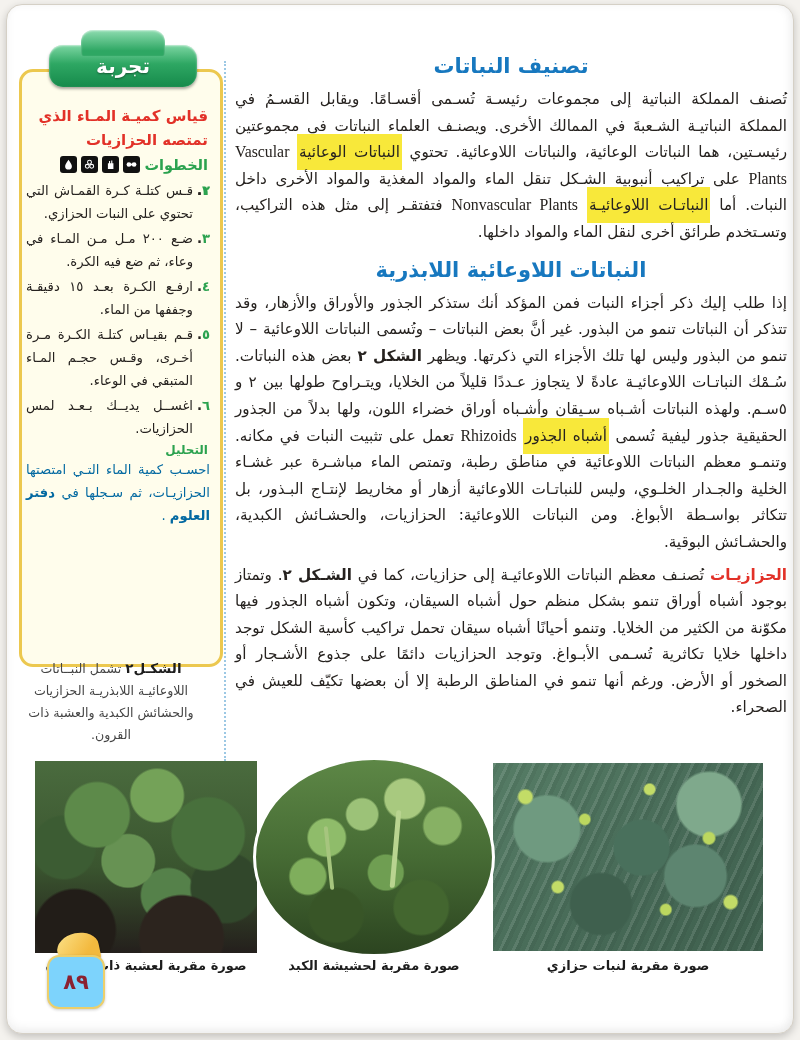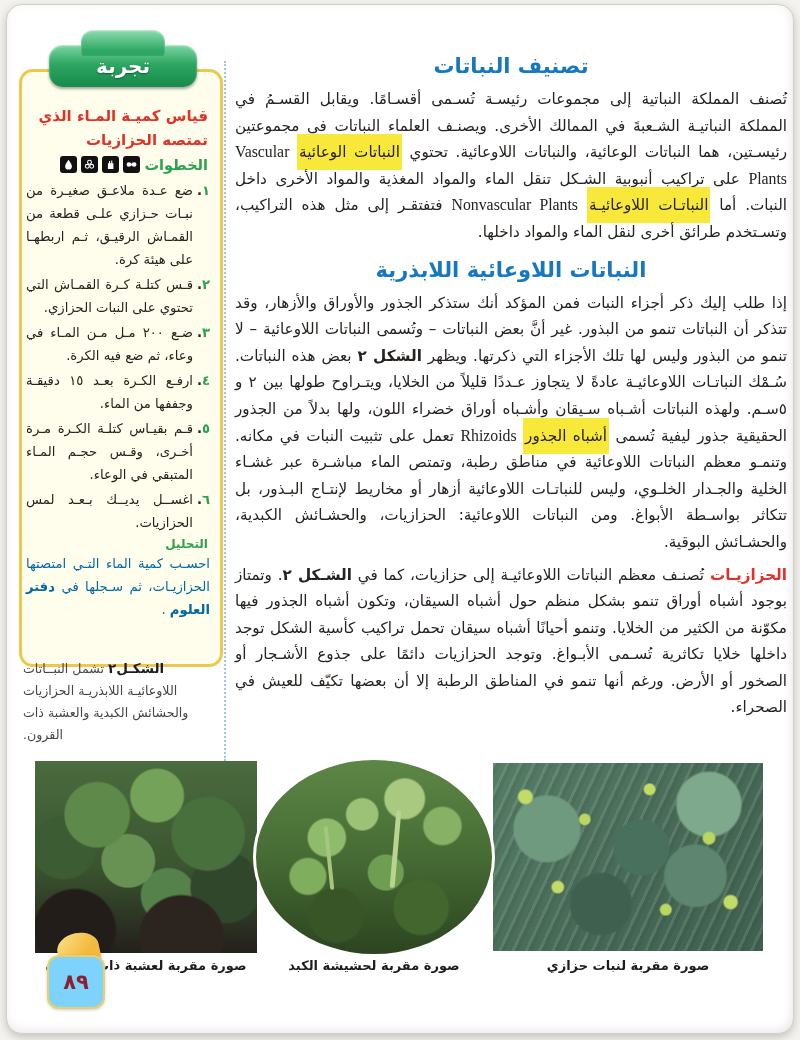--- a/index.html
+++ b/index.html
@@ -24,22 +24,22 @@
   .sicon{width:17px;height:17px;background:#111;border-radius:3px;display:inline-flex;
     align-items:center;justify-content:center;flex:0 0 auto;}
   .sicon svg{width:13px;height:13px;}
   .step{position:relative;padding-right:17px;font-size:13.2px;line-height:23px;
     text-align:justify;color:#26221f;margin-bottom:2px;}
   .step-num{position:absolute;right:0;top:0;color:#2ba24f;font-weight:bold;}
   .step-num::after{content:".";color:#26221f;}
   .analysis-label{color:#2ba24f;font-weight:bold;font-size:12px;margin:3px 2px 1px;}
   .analysis-text{font-size:13.2px;line-height:23px;text-align:justify;color:#0369a1;}
   
-  .fig-cap{position:absolute;left:16px;top:652px;width:192px;font-size:12.6px;line-height:22px;
-    color:#454545;text-align:left;}
+  .fig-cap{position:absolute;left:8px;top:652px;width:192px;font-size:12.6px;line-height:22px;
+    color:#454545;text-align:center;}
   .fig-cap b{color:#1d1d1d;font-size:13.5px;}
   .divider{position:absolute;left:217px;top:56px;height:700px;border-left:2px dotted #9cc8e4;}
   
   .main{position:absolute;top:46px;right:6px;width:552px;}
   .sec-title{color:#1778bf;font-weight:bold;font-size:21px;line-height:30px;margin:0 0 5px;text-align:center;}
   .sec-title.second{margin-top:9px;}
   p.body{font-size:15.2px;line-height:26.6px;margin:0 0 6px;text-align:justify;color:#26221f;}
   .hl{background:#f8e83a;font-weight:normal;padding:9px 2px;}
   .en{font-family:"Liberation Serif","DejaVu Serif",serif;font-size:15.8px;}
   .lead-red{color:#e23128;font-weight:bold;}
@@ -132,21 +132,20 @@
           </svg>
       </span>
       <span class="sicon">
         <svg viewBox="0 0 20 20">
             <path d="M10 2.5 C13 7.5 15.2 9.6 15.2 12.6 a5.2 5.2 0 0 1 -10.4 0 C4.8 9.6 7 7.5 10 2.5 z" fill="#fff"></path>
           </svg>
       </span>
     </div>
     <div class="step">
       <span class="step-num">١</span>
-      <span>ضع عـدة ملاعـق صغيـرة من نبـات حـزازي علـى قطعة من القمـاش الرقيـق، ثـم اربطهـا على هيئة كرة.</span>
     </div>
     <div class="step">
       <span class="step-num">٢</span>
       <span>قـس كتلـة كـرة القمـاش التي تحتوي على النبات الحزازي.</span>
     </div>
     <div class="step">
       <span class="step-num">٣</span>
       <span>ضـع ٢٠٠ مـل مـن المـاء في وعاء، ثم ضع فيه الكرة.</span>
     </div>
     <div class="step">

